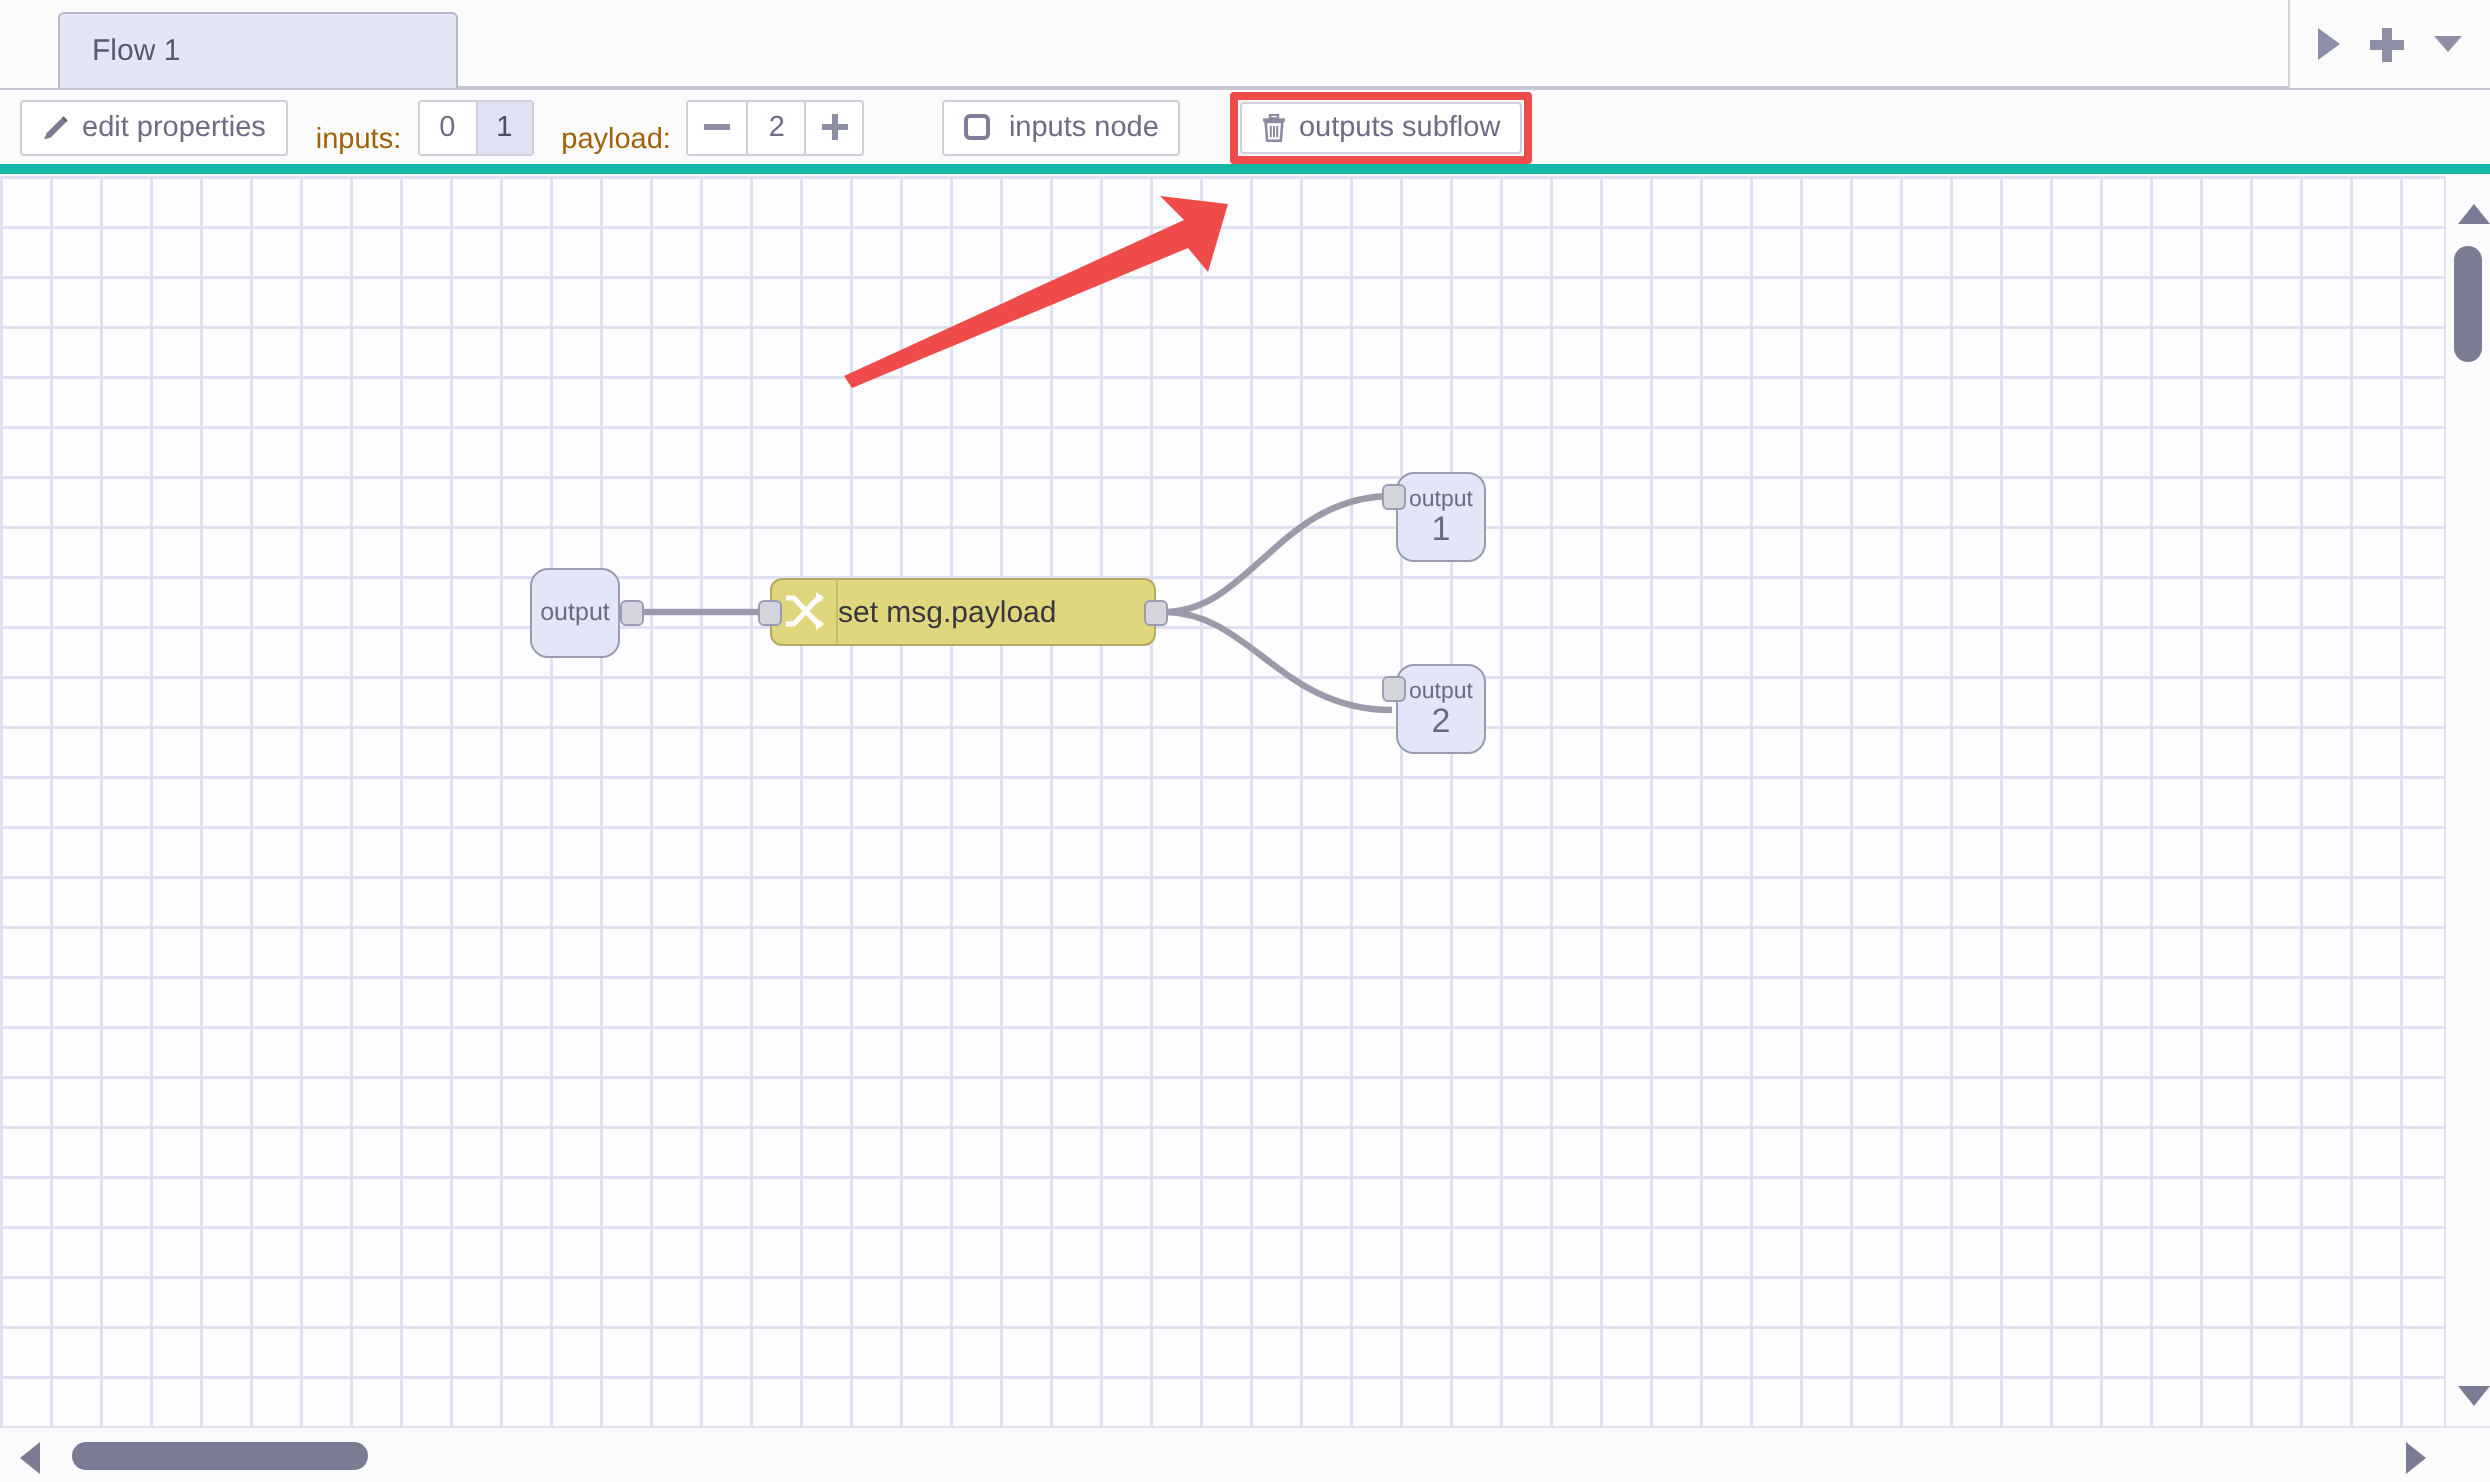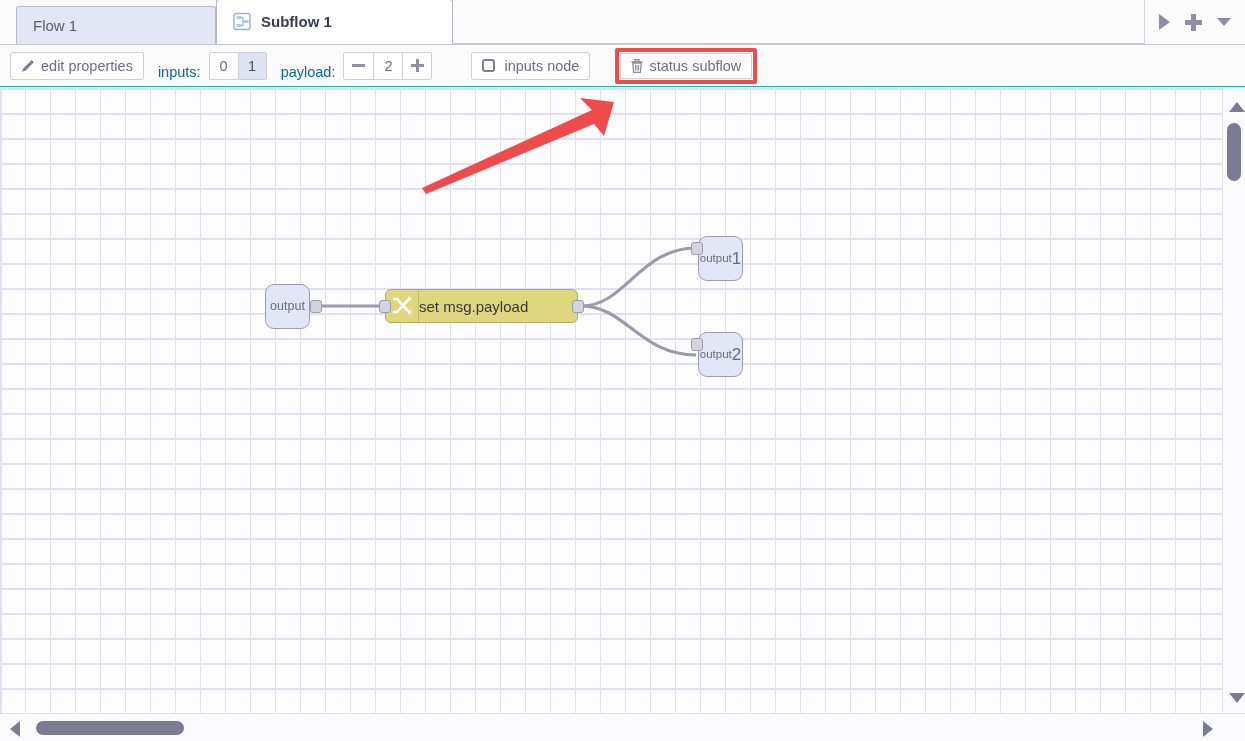--- a/index.html
+++ b/index.html
@@ -27,21 +27,21 @@
     border-bottom: none;
     border-top-left-radius: 3px;
     border-top-right-radius: 3px;
     font-size: 15px;
     color: #5a5a6e;
     position: relative;
     cursor: pointer;
   }
   .tab.inactive {
     background: #e3e6f5;
-    margin-left: 16px;
+    margin-left: 29px;
     width: 200px;
   }
   .tab.active {
     background: #ffffff;
     width: 237px;
     margin-left: 0px;
     height: 45px;
     border-bottom: 1px solid #ffffff;
     z-index: 4;
     font-weight: bold;
@@ -80,39 +80,39 @@
     border-top: 8px solid #8e8ea6;
     border-left: 7px solid transparent;
     border-right: 7px solid transparent;
   }
 
   
   .toolbar {
     position: absolute; top: 45px; left: 0;
     width: 1245px; height: 42px;
     background: #fbfbfc;
-    border-bottom: 1px solid #14b8a6;
+    border-bottom: 5px solid #14b8a6;
     display: flex; align-items: center;
     padding-left: 10px;
     font-size: 14.5px;
     color: #6c6c84;
   }
   .btn {
     height: 28px;
     border: 1px solid #cfcfdb;
     background: #fff;
     display: inline-flex; align-items: center; gap: 6px;
     padding: 0 10px;
     border-radius: 2px;
     color: #6c6c84;
     font-size: 14.5px;
     cursor: pointer;
     white-space: nowrap;
   }
-  .lbl { margin: 12px 8px 0 14px; color: #0369a1; font-size: 14.5px; }
+  .lbl { margin: 12px 8px 0 14px; color: #a16207; font-size: 14.5px; }
   .seg { display: inline-flex; height: 28px; border: 1px solid #cfcfdb; border-radius: 2px; overflow: hidden; }
   .seg > div {
     width: 28px; display: flex; align-items: center; justify-content: center;
     background: #fff; color: #6c6c84; font-size: 14.5px; cursor: pointer;
   }
   .seg > div + div { border-left: 1px solid #cfcfdb; }
   .seg > div.on { background: #dfe2f3; color: #4c4c66; }
   .spin { display: inline-flex; height: 28px; border: 1px solid #cfcfdb; border-radius: 2px; overflow: hidden; }
   .spin > div {
     min-width: 29px; display: flex; align-items: center; justify-content: center;
@@ -148,21 +148,21 @@
     overflow: hidden;
   }
   .canvas-svg { position: absolute; top: 0; left: 0; }
 
   .node-io {
     position: absolute;
     width: 45px; height: 45px;
     background: #e3e6f7;
     border: 1.5px solid #9b9bb4;
     border-radius: 9px;
-    display: flex; flex-direction: row;
+    display: flex; flex-direction: column;
     align-items: center; justify-content: center;
     color: #6a6a82; line-height: 1.05;
     cursor: pointer;
   }
   .node-io .t1 { font-size: 11.5px; }
   .node-io .t2 { font-size: 17px; }
   .node-io.in { justify-content: center; }
   .node-io.in .t1 { font-size: 12.5px; }
 
   .port {
@@ -223,33 +223,20 @@
   .annot-arrow { position: absolute; top: 88px; left: 0; pointer-events: none; }
 </style>
 </head>
 <body>
 
 <div id="app">
 
   <div class="tabbar">
     <div class="tab inactive">
       <span>Flow 1</span>
-    </div>
-    <div class="tab active">
-      <span class="subflow-icon">
-        <svg viewBox="0 0 19 19" width="19" height="19">
-          <rect x="1" y="1.5" width="16" height="16" rx="2" fill="#fff" stroke="#9aaee0" stroke-width="1.4"></rect>
-          <rect x="3.5" y="4" width="5" height="3" fill="#b9c8ea"></rect>
-          <rect x="3.5" y="12" width="5" height="3" fill="#b9c8ea"></rect>
-          <rect x="11" y="8" width="4.5" height="3" fill="#b9c8ea"></rect>
-          <path d="M8.5 5.5 H10 V9.5 H11" stroke="#9aaee0" stroke-width="1.2" fill="none"></path>
-          <path d="M8.5 13.5 H10 V9.5" stroke="#9aaee0" stroke-width="1.2" fill="none"></path>
-        </svg>
-      </span>
-      <span>Subflow 1</span>
     </div>
     <div class="tab-filler"></div>
     <div class="tab-tools">
       <span>
           <i class="tri-right"></i>
         </span>
       <span>
           <i class="plus-icon"></i>
         </span>
       <span>
@@ -294,21 +281,21 @@
     <div class="hl-wrap">
       <div class="btn" style="height:26px;">
         <span class="trash">
           <svg viewBox="0 0 12 14" width="12" height="14">
             <rect x="0.5" y="2.2" width="11" height="1.6" fill="#8a8aa0"></rect>
             <rect x="4" y="0.4" width="4" height="1.8" fill="none" stroke="#8a8aa0" stroke-width="1.2"></rect>
             <path d="M1.8 4 H10.2 L9.4 13.4 H2.6 Z" fill="none" stroke="#8a8aa0" stroke-width="1.3"></path>
             <path d="M4.4 6 V11.6 M6 6 V11.6 M7.6 6 V11.6" stroke="#8a8aa0" stroke-width="1"></path>
           </svg>
         </span>
-        <span>status subflow</span>
+        <span>outputs subflow</span>
       </div>
     </div>
   </div>
 
   <div class="canvas-area">
 
     <svg class="canvas-svg" width="1222" height="625">
 
       <path d="M316 218 C 340 218, 355 218, 381 218" stroke="#9a9aaa" stroke-width="3.2" fill="none"></path>
 

